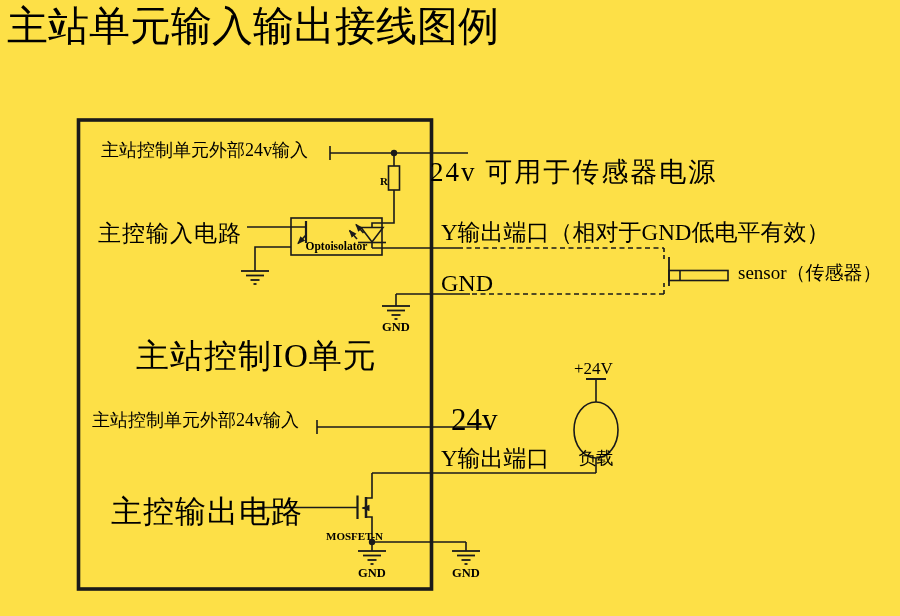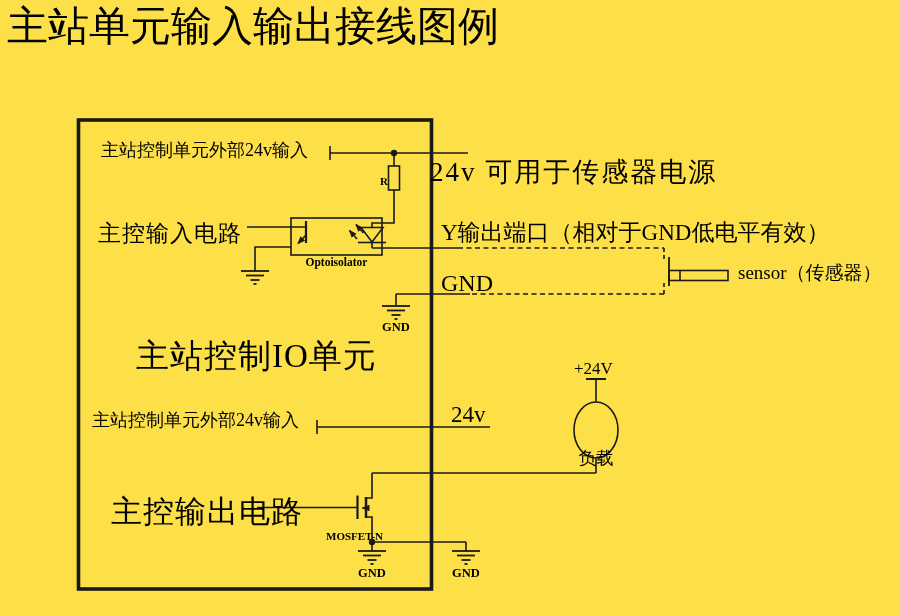--- a/index.html
+++ b/index.html
@@ -135,40 +135,41 @@
   <div class="lbl" style="left:7px;top:4px;font-size:41px;">主站单元输入输出接线图例</div>
 
   <div class="lbl" style="left:101px;top:141px;font-size:18px;">主站控制单元外部24v输入</div>
 
   <div class="lbl" style="left:430px;top:126px;font-size:27px;letter-spacing:2px;margin-top:32px;">24v 可用于传感器电源</div>
 
   <div class="lbl sm" style="left:380px;top:176px;font-size:11px;">R</div>
 
   <div class="lbl" style="left:98px;top:208px;font-size:23px;letter-spacing:1px;margin-top:14px;">主控输入电路</div>
 
-  <div class="lbl sm ctr" style="left:291px;top:256px;width:91px;font-size:11.5px;">Optoisolator</div>
+  <div class="lbl sm ctr" style="left:291px;top:240px;width:91px;font-size:11.5px;">Optoisolator</div>
 
   <div class="lbl" style="left:441px;top:221px;font-size:23px;">Y输出端口（相对于GND低电平有效）</div>
 
   <div class="lbl" style="left:441px;top:271px;font-size:24px;">GND</div>
 
   <div class="lbl sm ctr" style="left:376px;top:321px;width:40px;font-size:12.5px;">GND</div>
 
   <div class="lbl" style="left:738px;top:263px;font-size:19px;">sensor（传感器）</div>
 
   <div class="lbl" style="left:136px;top:339px;font-size:33px;letter-spacing:1px;">主站控制IO单元</div>
 
   <div class="lbl" style="left:92px;top:411px;font-size:18px;">主站控制单元外部24v输入</div>
 
-  <div class="lbl" style="left:451px;top:403px;font-size:23px;">24v</div>
+  <div class="lbl" style="left:451px;top:403px;font-size:31px;">24v</div>
 
   <div class="lbl" style="left:574px;top:360px;font-size:17px;">+24V</div>
 
   <div class="lbl ctr" style="left:574px;top:420px;width:44px;font-size:17.5px;margin-top:29px;">负载</div>
 
+  <div class="lbl" style="left:441px;top:447px;font-size:23px;">Y输出端口</div>
 
   <div class="lbl" style="left:111px;top:495px;font-size:31px;letter-spacing:1px;">主控输出电路</div>
 
   <div class="lbl sm" style="left:300px;top:531px;font-size:11px;margin-left:26px;">MOSFET-N</div>
 
   <div class="lbl sm ctr" style="left:352px;top:567px;width:40px;font-size:12.5px;">GND</div>
 
   <div class="lbl sm ctr" style="left:446px;top:567px;width:40px;font-size:12.5px;">GND</div>
 
 </div>

